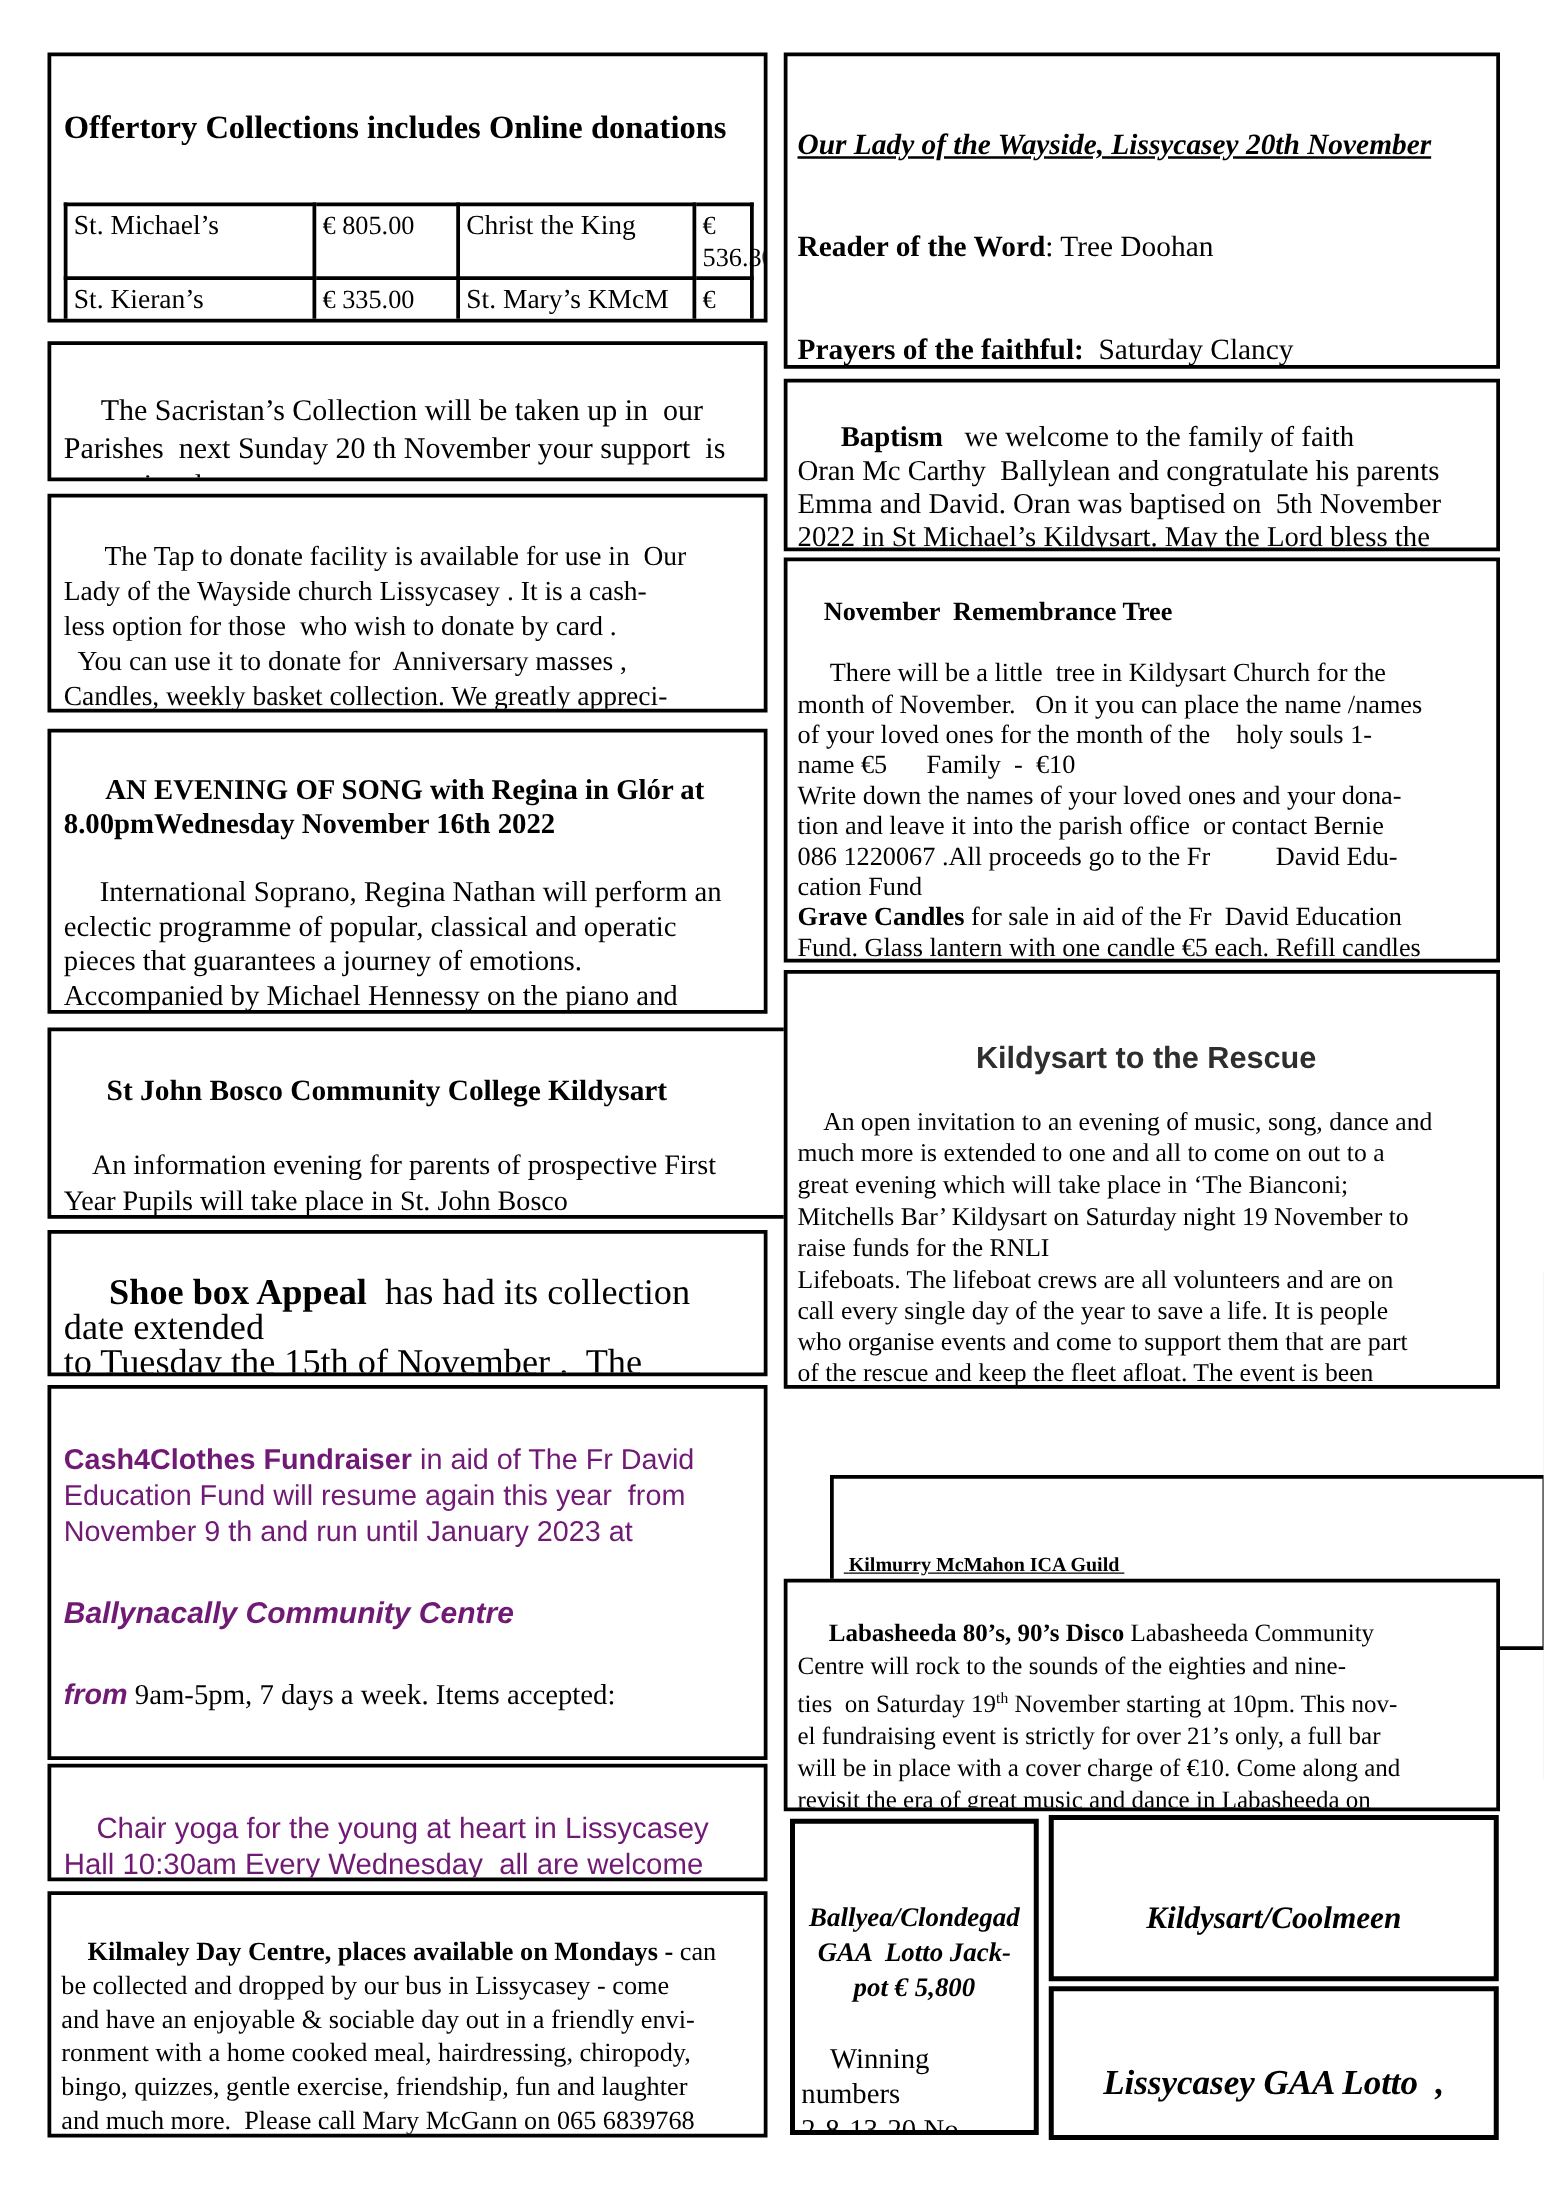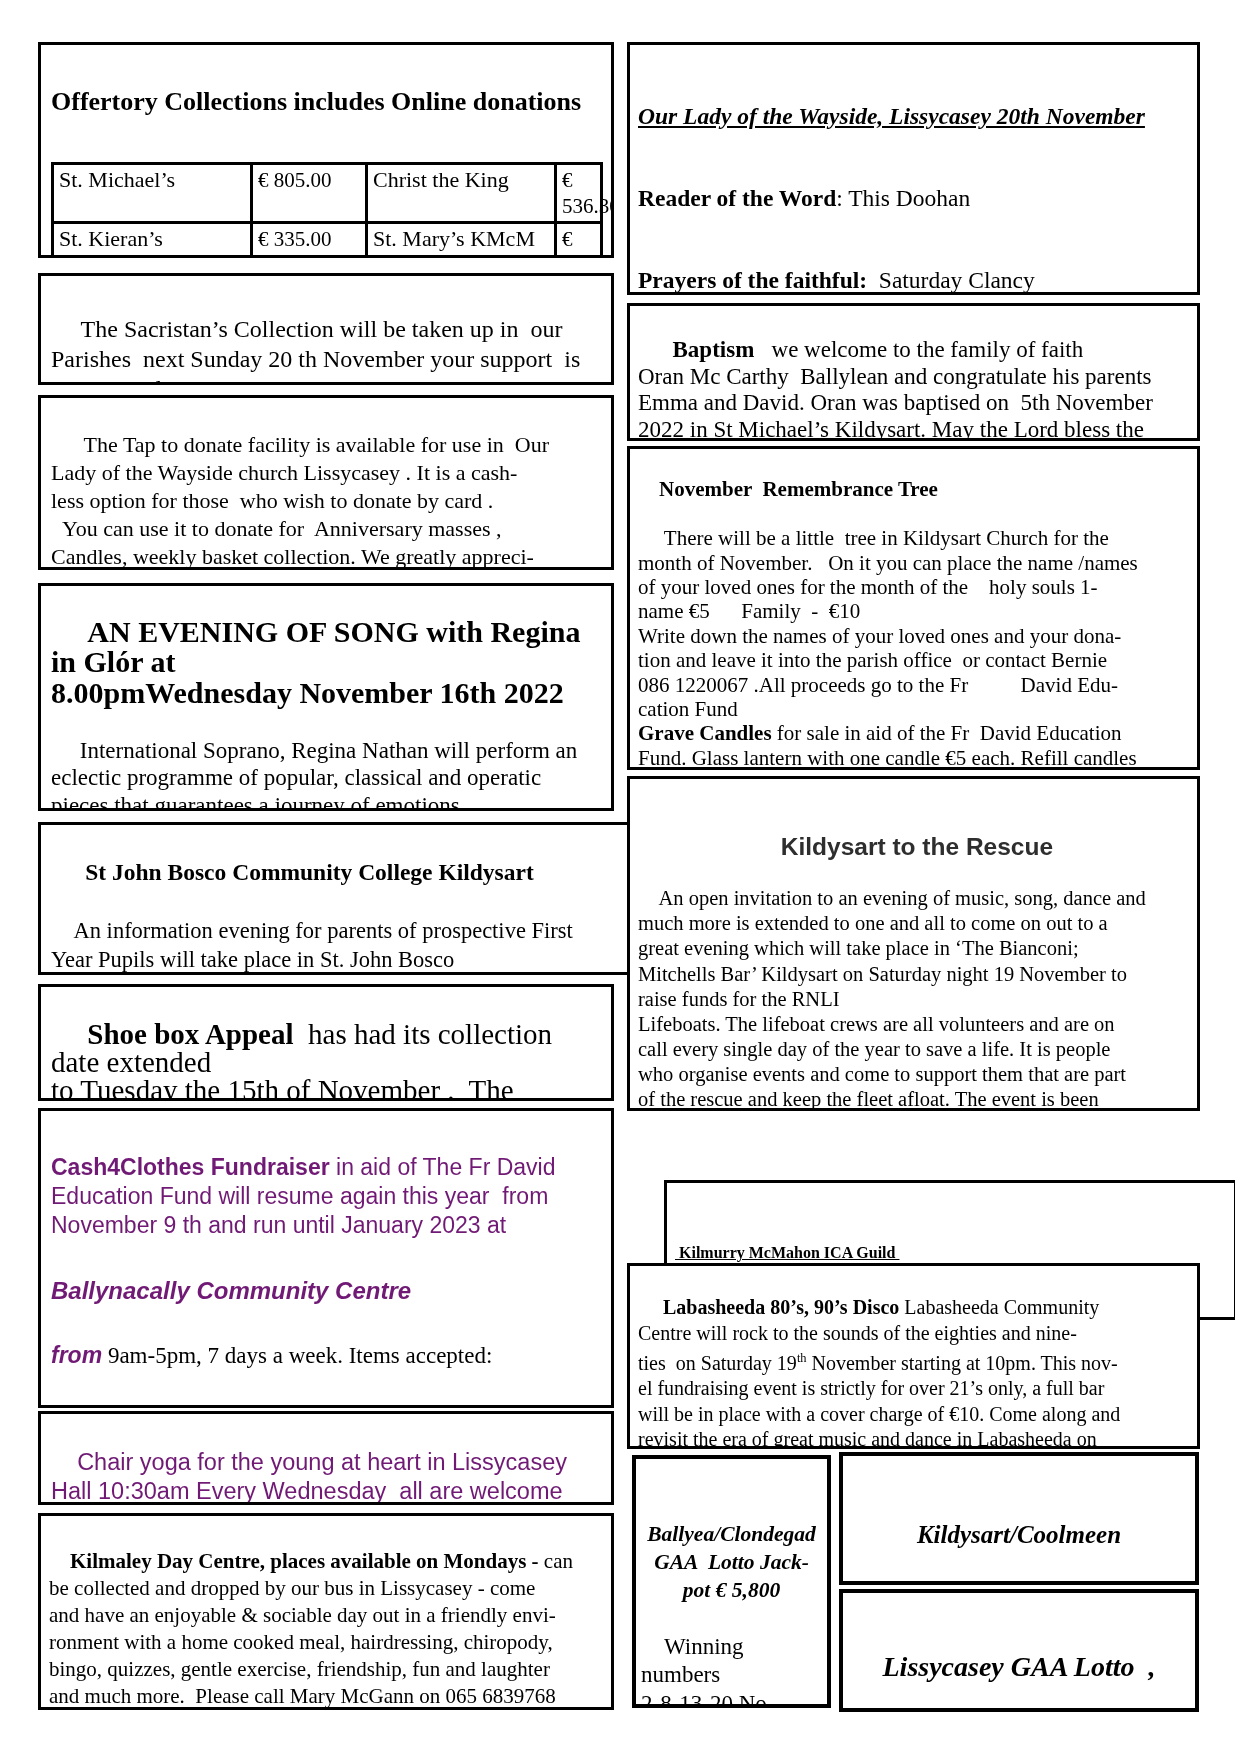--- a/index.html
+++ b/index.html
@@ -15,21 +15,21 @@
   
   #L1{left:38px;top:42px;width:576px;height:216px;padding:6px 10px;}
   #L1 .ttl{font-size:26px;font-weight:bold;line-height:30px;}
   #L1 table{border-collapse:collapse;margin-top:9px;width:552px;table-layout:fixed;}
   #L1 td{border:3px solid #000;vertical-align:top;padding:2px 5px;font-size:22px;line-height:26px;}
   #L1 td.val{font-size:21px;}
   #L1 tr:nth-child(1) td{height:52px;} #L1 tr:nth-child(2) td{height:42px;} #L1 tr:nth-child(3) td{height:52px;}
   #L2{left:38px;top:273px;width:576px;height:112px;padding:8px 10px;font-size:24px;line-height:30px;}
   #L3{left:38px;top:395px;width:576px;height:175px;padding:5px 10px;font-size:22px;line-height:28px;}
   #L4{left:38px;top:583px;width:576px;height:228px;padding:4px 10px;font-size:23px;line-height:27.5px;}
-  #L4 .hd{font-size:30px;font-weight:bold;}
+  #L4 .hd{font-size:23px;font-weight:bold;}
   #L5{left:38px;top:822px;width:673px;height:153px;padding:4px 10px;font-size:22.5px;line-height:29px;}
   #L5 .hd{font-size:23.5px;font-weight:bold;}
   #L6{left:38px;top:984px;width:576px;height:117px;padding:5px 10px;font-size:29px;line-height:28px;}
   #L7{left:38px;top:1108px;width:576px;height:300px;padding:6px 10px;}
   #L7 .p1{font-size:23px;line-height:29px;}
   #L7 .centre{font-size:24px;line-height:29px;}
   #L7 .fromline{font-size:23px;line-height:29px;color:#000;}
   #L7 .items{font-size:22px;line-height:28px;color:#000;}
   #L7 .items .sans{color:#383838;}
   #L8{left:38px;top:1411px;width:576px;height:94px;padding:5px 10px;font-size:23.5px;line-height:29px;}
@@ -137,21 +137,21 @@
 be collected and dropped by our bus in Lissycasey - come
 and have an enjoyable &amp; sociable day out in a friendly envi-
 ronment with a home cooked meal, hairdressing, chiropody,
 bingo, quizzes, gentle exercise, friendship, fun and laughter
 and much more.  Please call Mary McGann on 065 6839768
 for more information.</span>
   </section>
 
   <section class="box" id="R1">
     <div><span class="b i u">Our Lady of the Wayside, Lissycasey 20th November</span></div>
-    <div><span class="b">Reader of the Word</span><span>: This Doohan</span></div>
+    <div><span class="b">Reader of the Word</span><span>: Tree Doohan</span></div>
     <div><span class="b">Prayers of the faithful:</span><span>  Saturday Clancy</span></div>
     
     
     
     
     
     
   </section>
 
   <section class="box" id="R2">

